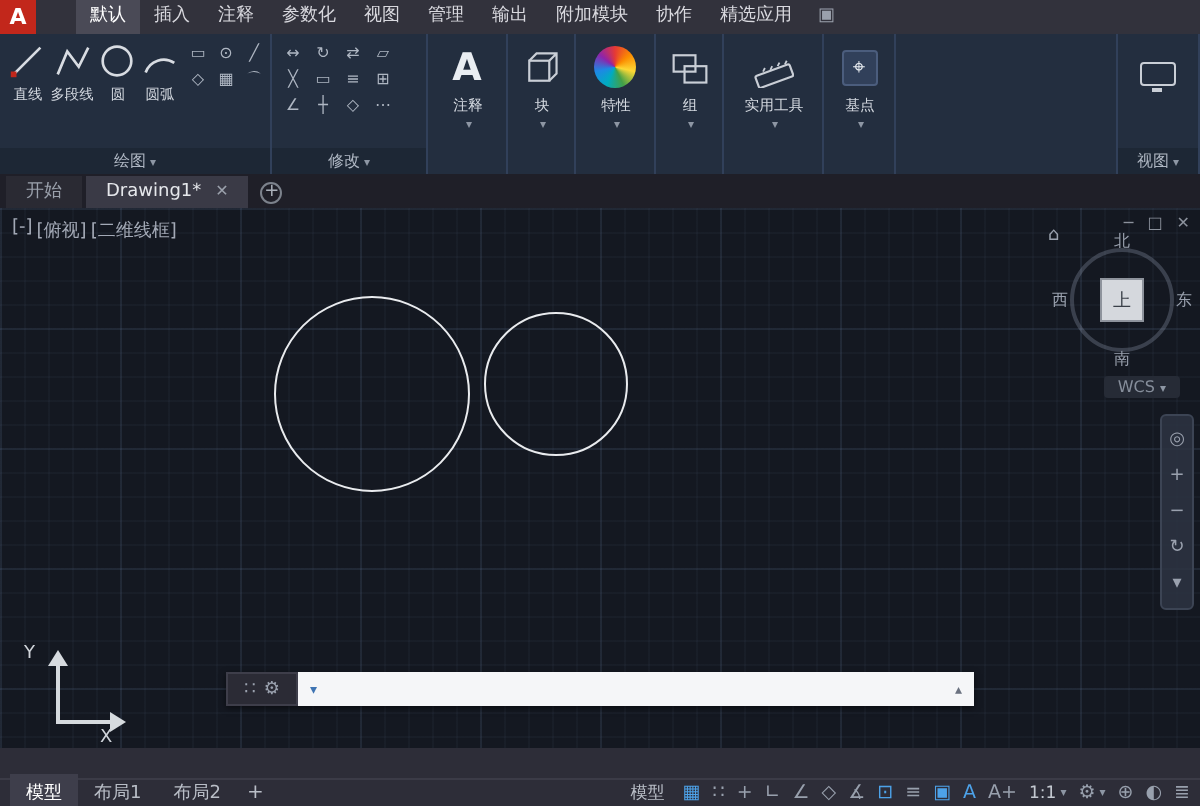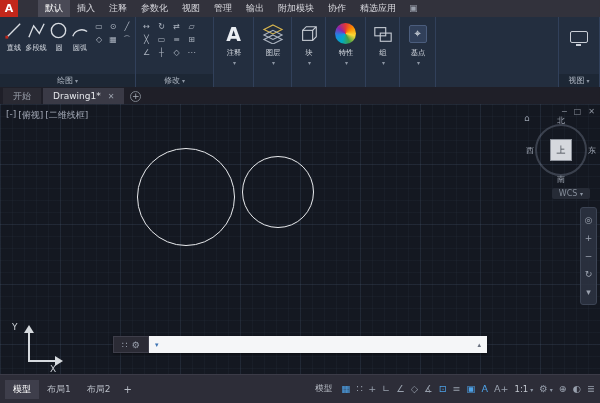--- a/index.html
+++ b/index.html
@@ -99,21 +99,21 @@
   .cmddock { position:absolute; left:113px; top:232px; width:374px; height:17px; display:flex;
              box-shadow:0 1px 3px rgba(0,0,0,0.5); }
   .cmd-left { width:36px; background:#2b2b35; border:1px solid #3e3e4a; display:flex; align-items:center;
               justify-content:center; gap:4px; color:#9aa1ae; font-size:9px; }
   .cmd-field { flex:1; background:#f5f6f8; display:flex; align-items:center; padding:0 6px; gap:5px;
                font-size:9px; color:#20242c; }
   .cmd-caret { color:#3f74b3; font-size:7px; }
   .cmd-exp { margin-left:auto; color:#6b7280; font-size:7px; }
 
   
-  .statusbar { position:absolute; left:0; right:0; bottom:0; height:29px; background:#2d2d38;
+  .statusbar { position:absolute; left:0; right:0; bottom:0; height:14px; background:#2d2d38;
                border-top:1px solid #3b3b47; display:flex; align-items:center; padding:0 5px; }
   .ltab { font-size:9px; padding:3px 8px; color:#b9bec7; cursor:default; white-space:nowrap; }
   .ltab.active { background:#3e3e4b; color:#ffffff; }
   .lt-add { font-size:10px; color:#b9bec7; padding:0 5px; }
   .sright { margin-left:auto; display:flex; align-items:center; gap:6px; }
   .sbtn { font-size:8.5px; color:#b9bec7; padding:0 3px; white-space:nowrap; }
   .sicon { font-size:9.5px; color:#98a0ad; line-height:12px; cursor:default; }
   .sicon.active { color:#4da2e8; }
   .sgroup { display:flex; align-items:center; gap:2px; font-size:8.5px; color:#c3c8d0; white-space:nowrap; }
   .caret2 { font-size:6px; color:#8d96a4; }
@@ -206,33 +206,20 @@
     </div>
 
     <div class="panel" style="width:40px">
       <div class="bigbtn">
         <div class="bicon icon-annotate">A</div>
         <span class="blabel">注释</span>
         <span class="caret">▾</span>
       </div>
     </div>
 
-    <div class="panel" style="width:38px">
-      <div class="bigbtn">
-        <div class="bicon">
-          <svg viewBox="0 0 24 22" width="22" height="20">
-            <path d="M12 1 L22 6 L12 11 L2 6 Z" fill="none" stroke="#d8b64e" stroke-width="1.2"></path>
-            <path d="M12 7 L22 12 L12 17 L2 12 Z" fill="none" stroke="#aeb6c2" stroke-width="1.2"></path>
-            <path d="M12 12 L22 17 L12 22 L2 17 Z" fill="none" stroke="#aeb6c2" stroke-width="1.2"></path>
-          </svg>
-        </div>
-        <span class="blabel">图层</span>
-        <span class="caret">▾</span>
-      </div>
-    </div>
 
     <div class="panel" style="width:34px">
       <div class="bigbtn">
         <div class="bicon">
           <svg viewBox="0 0 22 22" width="20" height="20">
             <rect x="4" y="7" width="11" height="11" fill="none" stroke="#c9ced6" stroke-width="1.2"></rect>
             <path d="M4 7 L8 3 L19 3 L19 14 L15 18 M19 3 L15 7" fill="none" stroke="#c9ced6" stroke-width="1.2"></path>
           </svg>
         </div>
         <span class="blabel">块</span>
@@ -256,20 +243,32 @@
           <svg viewBox="0 0 22 22" width="20" height="20">
             <rect x="2" y="4" width="12" height="9" fill="none" stroke="#c9ced6" stroke-width="1.2"></rect>
             <rect x="8" y="10" width="12" height="9" fill="none" stroke="#c9ced6" stroke-width="1.2"></rect>
           </svg>
         </div>
         <span class="blabel">组</span>
         <span class="caret">▾</span>
       </div>
     </div>
 
+    <div class="panel" style="width:50px">
+      <div class="bigbtn">
+        <div class="bicon">
+          <svg viewBox="0 0 22 22" width="20" height="20">
+            <rect x="1" y="12" width="20" height="7" rx="1" transform="rotate(-20 11 15)" fill="none" stroke="#c9ced6" stroke-width="1.2"></rect>
+            <path d="M5 13 L6 11 M9 12 L10 10 M13 10 L14 8 M17 9 L18 7" stroke="#c9ced6" stroke-width="1"></path>
+          </svg>
+        </div>
+        <span class="blabel">实用工具</span>
+        <span class="caret">▾</span>
+      </div>
+    </div>
 
 
     <div class="panel" style="width:36px">
       <div class="bigbtn">
         <div class="bicon">
             <div class="icon-basepoint">⌖</div>
           </div>
         <span class="blabel">基点</span>
         <span class="caret">▾</span>
       </div>

